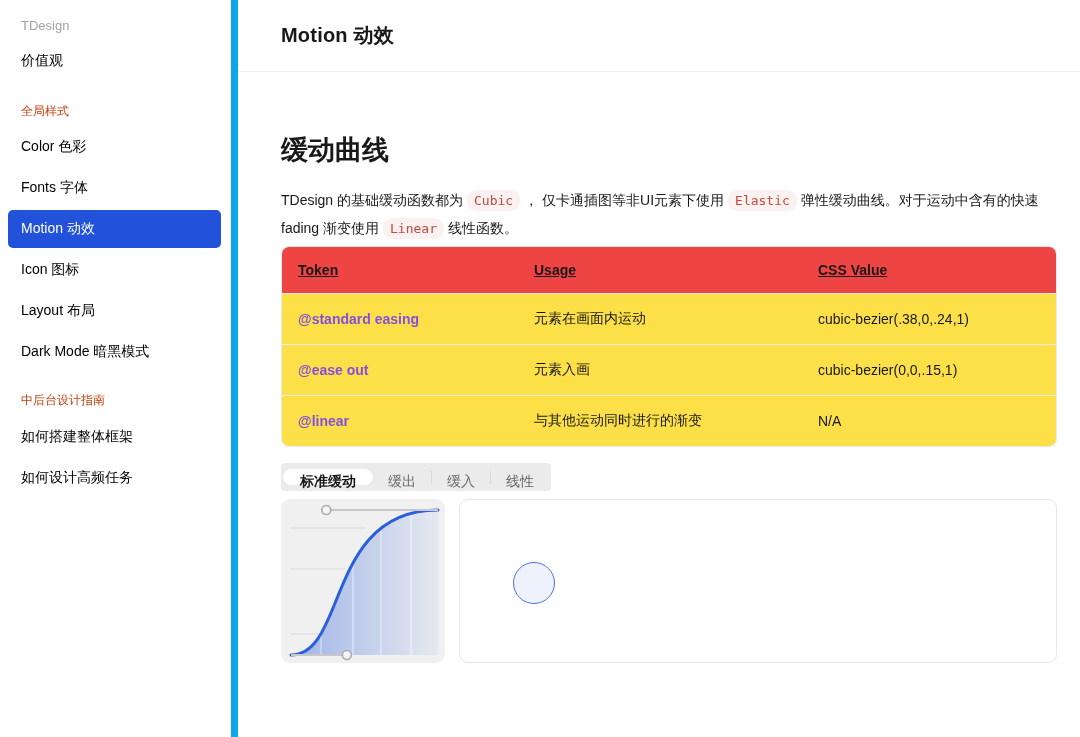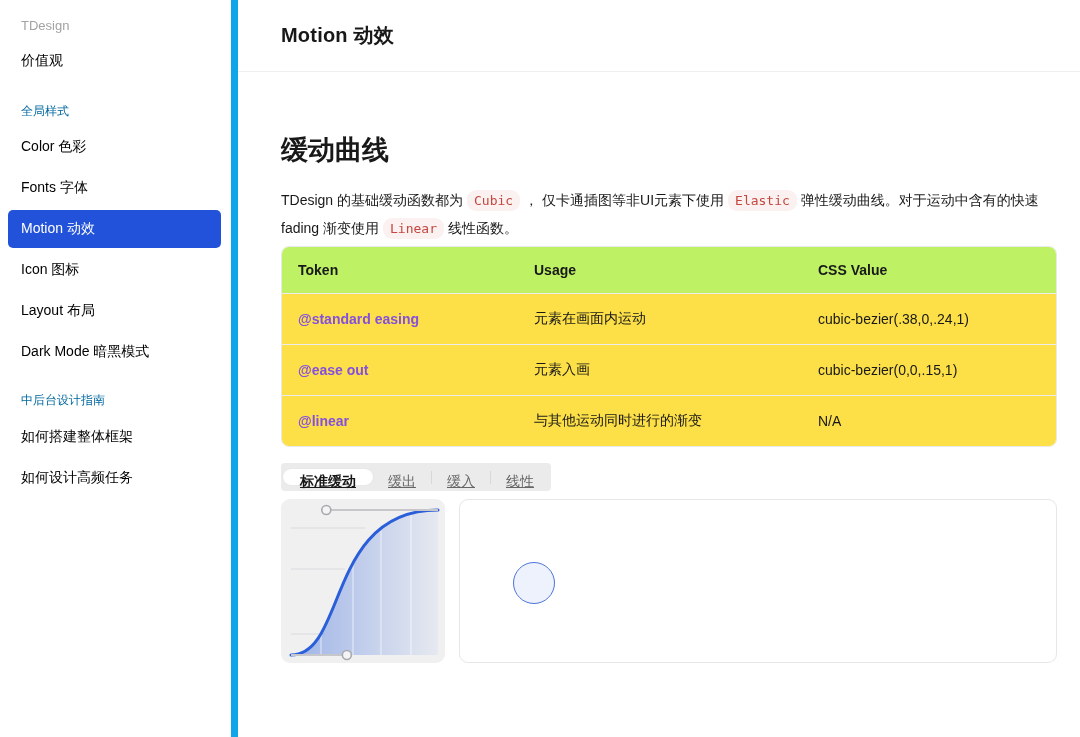--- a/index.html
+++ b/index.html
@@ -3,21 +3,21 @@
 <meta charset="utf-8">
 <style>
   * { margin:0; padding:0; box-sizing:border-box; }
   html,body { width:1080px; height:737px; overflow:hidden; background:#fff;
     font-family:"Liberation Sans","DejaVu Sans",sans-serif; color:#181818; }
   .app { display:flex; width:1080px; height:737px; }
 
   
   .sidebar { width:238px; min-width:238px; height:737px; border-right:7px solid #0ea5e9; padding-top:16px; background:#fff; }
   .side-brand { height:20px; line-height:20px; padding-left:21px; font-size:13px; color:#a3a3a3; }
-  .side-group { height:20px; line-height:20px; padding-left:21px; font-size:12px; color:#0369a1; }
+  .side-group { height:20px; line-height:20px; padding-left:21px; font-size:12px; color:#c2410c; }
   .side-item { height:38px; display:flex; align-items:center; margin:0 10px 0 8px; padding-left:13px;
     border-radius:5px; font-size:14px; color:#000000; cursor:pointer; }
   .side-item.active { background:#2152d9; color:#fff; }
   .mt3{margin-top:3px;} .mt6{margin-top:6px;} .mt7{margin-top:7px;} .mt8{margin-top:8px;} .mt19{margin-top:19px;} .mt21{margin-top:21px;}
 
   
   .main { flex:1; height:737px; overflow:hidden; }
   .page-header { height:72px; border-bottom:1px solid #efefef; display:flex; align-items:center; padding-left:43px; }
   .page-title { font-size:20px; font-weight:bold; letter-spacing:.2px; }
   .content { padding:0 23px 0 43px; }
@@ -25,29 +25,29 @@
   .section-title { margin-top:60px; font-size:27px; line-height:36px; font-weight:bold; }
 
   .intro { margin-top:18px; font-size:14px; line-height:28px; color:#181818; max-width:780px; }
   .code-chip { display:inline-block; font-family:"DejaVu Sans Mono","Liberation Mono",monospace;
     font-size:13px; line-height:19px; color:#c5473f; background:#fbf1f0; border-radius:9px;
     padding:1px 7px; margin:0 4px; vertical-align:baseline; }
 
   
   .table-wrap { margin-top:4px; border:1px solid #e9e9e9; border-radius:8px; overflow:hidden; }
   table { width:100%; border-collapse:collapse; font-size:14px; }
-  thead th { background:#bef264; text-align:left; font-weight:bold; padding:15px 16px; color:#181818; }
+  thead th { background:#ef4444; text-align:left; font-weight:bold; padding:15px 16px; color:#181818;text-decoration:underline; }
   tbody td { padding:16px; border-top:1px solid #ececec; background:#fde047; }
   th.col-token, td.col-token { width:236px; }
   th.col-usage, td.col-usage { width:284px; }
   .token-text { color:#8450dd; font-weight:bold; }
 
   
   .tabs { margin-top:16px; display:inline-flex; align-items:center; background:#ebebeb; border-radius:4px; padding:2px; height:28px; }
-  .tab { font-size:14px; color:#666; padding:0 15px; height:16px; line-height:24px; border-radius:11px; cursor:pointer; white-space:nowrap;text-decoration:underline; }
+  .tab { font-size:14px; color:#666; padding:0 15px; height:16px; line-height:24px; border-radius:11px; cursor:pointer; white-space:nowrap; }
   .tab.active { background:#fff; color:#181818; font-weight:bold; padding:0 17px; box-shadow:0 0 2px rgba(0,0,0,.06); }
   .tab-divider { width:1px; height:13px; background:#d8d8d8; }
 
   
   .demo-row { margin-top:8px; display:flex; gap:14px; }
   .curve-card { width:164px; height:164px; background:#f0f0f1; border-radius:9px; overflow:hidden; }
   .stage-card { flex:1; height:164px; background:#fff; border:1px solid #e7e7e7; border-radius:9px; position:relative; }
   .ball { position:absolute; left:53px; top:62px; width:42px; height:42px; border-radius:50%;
     background:#edf2fc; border:1.5px solid #4d74d9; }
 </style>

